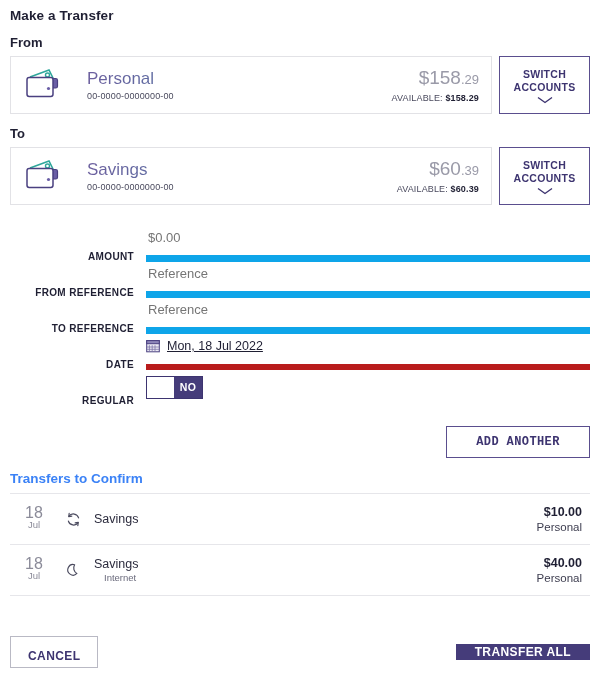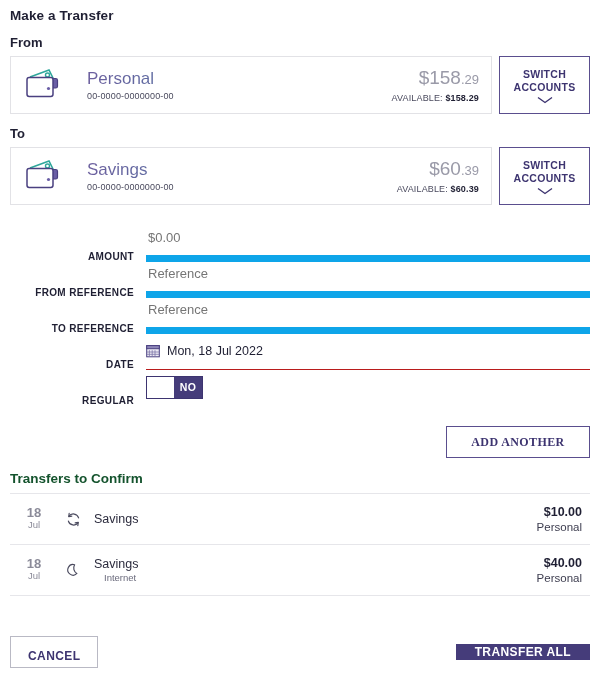--- a/index.html
+++ b/index.html
@@ -159,22 +159,23 @@
     height: 100%;
     display: flex;
     align-items: center;
     font-size: 13px;
     color: #9a9aa8;
   }
   .form-field.no-line {
     border-bottom: 1px solid transparent;
   }
   .form-field.date-line {
-    border-bottom: 1px solid #b91c1c;
-    color: #1f1f33;
+    border-bottom: 6px solid #b91c1c;
+    color: #1f1f33;
+    text-decoration: underline;
   }
   .date-value {
     font-size: 12.5px;
     color: #1f1f33;
     margin-left: 7px;
   }
   .cal-icon {
     width: 14px;
     height: 14px;
     flex: 0 0 14px;
@@ -215,29 +216,29 @@
     border: 1px solid #5a4e8e;
     background: #fff;
     color: #3d3470;
     font-size: 12px;
     font-weight: bold;
     letter-spacing: 0.4px;
     padding: 0 18px;
     height: 32px;
     min-width: 144px;
     cursor: pointer;
-    font-family: Liberation Serif, serif;
+    font-family: Liberation Mono, monospace;
     margin-left: 48px;
   }
 
   
   .confirm-title {
     font-size: 13.5px;
     font-weight: bold;
-    color: #14532d;
+    color: #3b82f6;
     margin: 0;
     padding: 13px 0 7px 0;
   }
   .tlist {
     border-top: 1px solid #e6e6ea;
   }
   .trow {
     display: flex;
     align-items: center;
     height: 51px;
@@ -248,23 +249,22 @@
   .t-date {
     flex: 0 0 40px;
     width: 40px;
     text-align: center;
     color: #8b8b99;
     line-height: 12px;
     padding-left: 4px;
     box-sizing: border-box;
   }
   .t-day {
-    font-size: 13px;
+    font-size: 16px;
     display: block;
-    font-weight: bold;
   }
   .t-mon {
     font-size: 9.5px;
     display: block;
   }
   .t-icon {
     flex: 0 0 42px;
     display: flex;
     align-items: center;
     justify-content: center;

